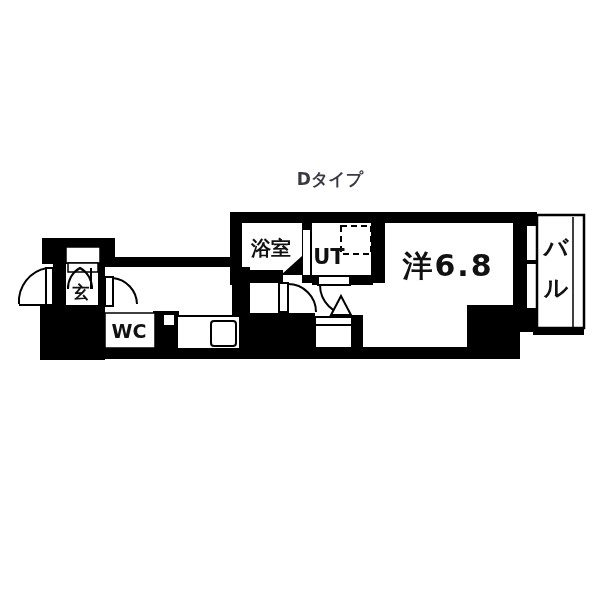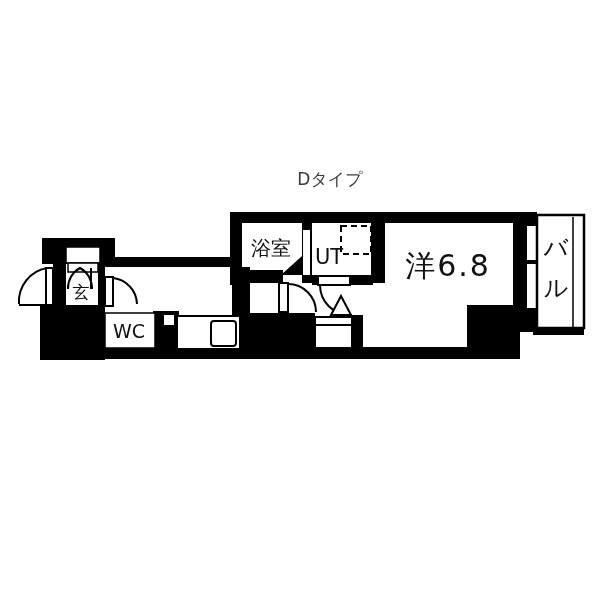--- a/index.html
+++ b/index.html
@@ -1,17 +1,17 @@
 <!DOCTYPE html>
 <html><head>
 <meta charset="utf-8">
 <style>
   html,body{margin:0;padding:0;background:#ffffff;}
   .stage{position:relative;width:600px;height:600px;background:#ffffff;overflow:hidden;
-         font-family:"DejaVu Sans","Liberation Sans",sans-serif;}
+         font-family:"DejaVu Sans","Liberation Sans",sans-serif;font-weight:bold;}
   svg{display:block}
   .wall{fill:#000000;}
   .room{fill:#ffffff;}
   .fix{fill:#ffffff;stroke:#000000;stroke-width:2;}
   .fixthin{fill:#ffffff;stroke:#000000;stroke-width:1.5;}
   .arc{fill:none;stroke:#000000;stroke-width:2;}
   .lbl{fill:#111111;font-family:"DejaVu Sans","Liberation Sans",sans-serif;}
   .title{fill:#3a3a42;font-size:17px;}
   .t-bath{font-size:20px;}
   .t-ut{font-size:21px;}

